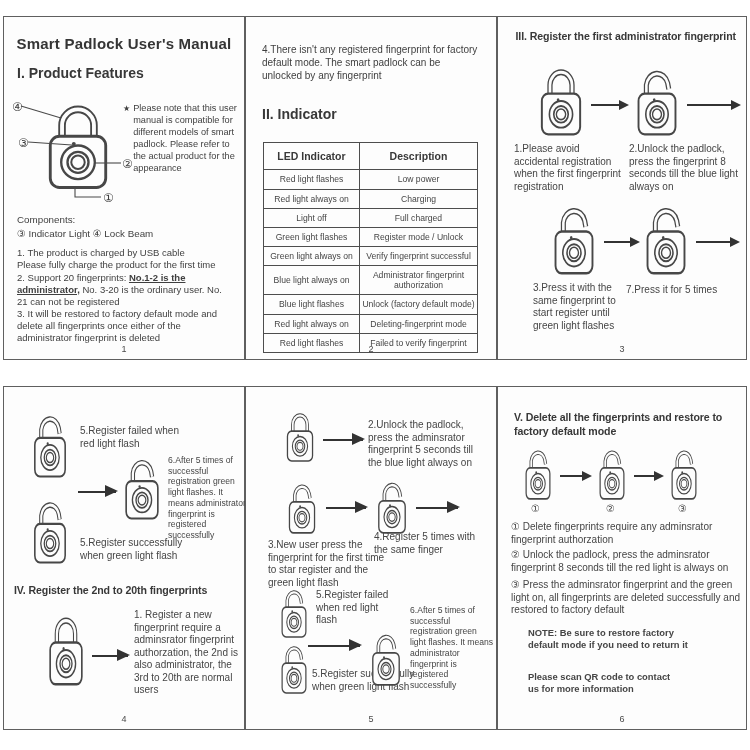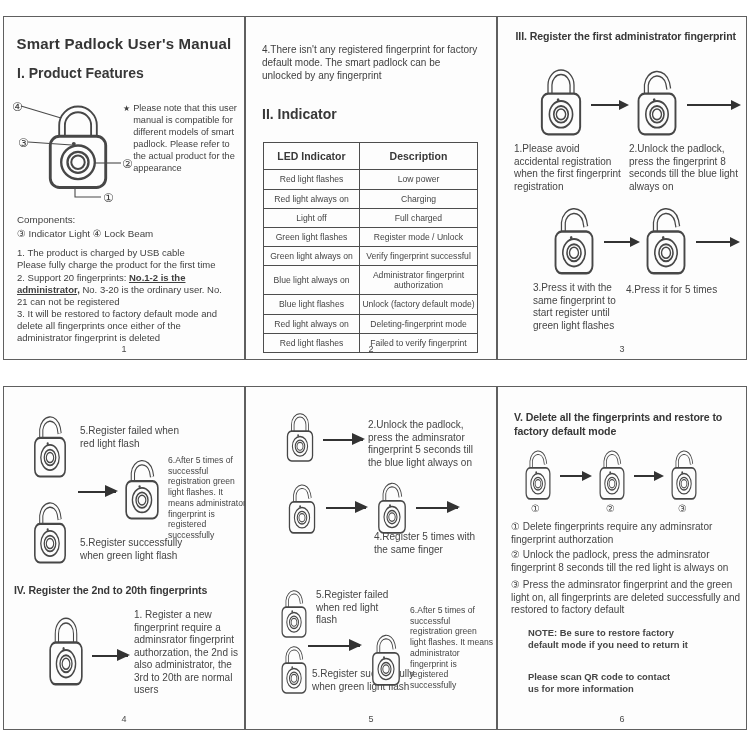--- a/index.html
+++ b/index.html
@@ -202,21 +202,21 @@
   <svg class="lock" style="left:48px;top:181px;width:56px;height:78px" viewBox="0 0 100 114" preserveAspectRatio="none">
       <use href="#lock-open"></use>
     </svg>
   <div class="arrow" style="left:106px;top:224px;width:34px"></div>
   <svg class="lock" style="left:140px;top:181px;width:56px;height:78px" viewBox="0 0 100 114" preserveAspectRatio="none">
       <use href="#lock-open"></use>
     </svg>
   <div class="arrow" style="left:198px;top:224px;width:42px"></div>
 
   <div class="cap" style="left:35px;top:265px;width:100px">3.Press it with the same fingerprint to start register until green light flashes</div>
-  <div class="cap" style="left:128px;top:267px;width:110px">4.Press it for 5 times</div>
+  <div class="cap" style="left:128px;top:267px;width:110px">7.Press it for 5 times</div>
 
   <div class="pagenum">3</div>
 </div>
 
 <div class="panel" id="p4">
   <svg class="lock" style="left:23px;top:20px;width:46px;height:72px" viewBox="0 0 100 114" preserveAspectRatio="none">
       <use href="#lock-open"></use>
     </svg>
   <div class="cap" style="left:76px;top:38px;width:112px">5.Register failed when red light flash</div>
 
@@ -251,20 +251,21 @@
 
   <svg class="lock" style="left:37px;top:90px;width:38px;height:58px" viewBox="0 0 100 114" preserveAspectRatio="none">
       <use href="#lock-open"></use>
     </svg>
   <div class="arrow big" style="left:80px;top:120px;width:40px"></div>
   <svg class="lock" style="left:126px;top:88px;width:40px;height:60px" viewBox="0 0 100 114" preserveAspectRatio="none">
       <use href="#lock-open"></use>
     </svg>
   <div class="arrow big" style="left:170px;top:120px;width:42px"></div>
 
+  <div class="cap" style="left:22px;top:152px;width:120px">3.New user press the fingerprint  for the first time to star register and the green  light  flash</div>
   <div class="cap" style="left:128px;top:144px;width:105px">4.Register  5 times with the same finger</div>
 
   <svg class="lock" style="left:30px;top:196px;width:36px;height:56px" viewBox="0 0 100 114" preserveAspectRatio="none">
       <use href="#lock-open"></use>
     </svg>
   <div class="cap" style="left:70px;top:202px;width:85px">5.Register failed when red light flash</div>
 
   <svg class="lock" style="left:30px;top:252px;width:36px;height:56px" viewBox="0 0 100 114" preserveAspectRatio="none">
       <use href="#lock-open"></use>
     </svg>

